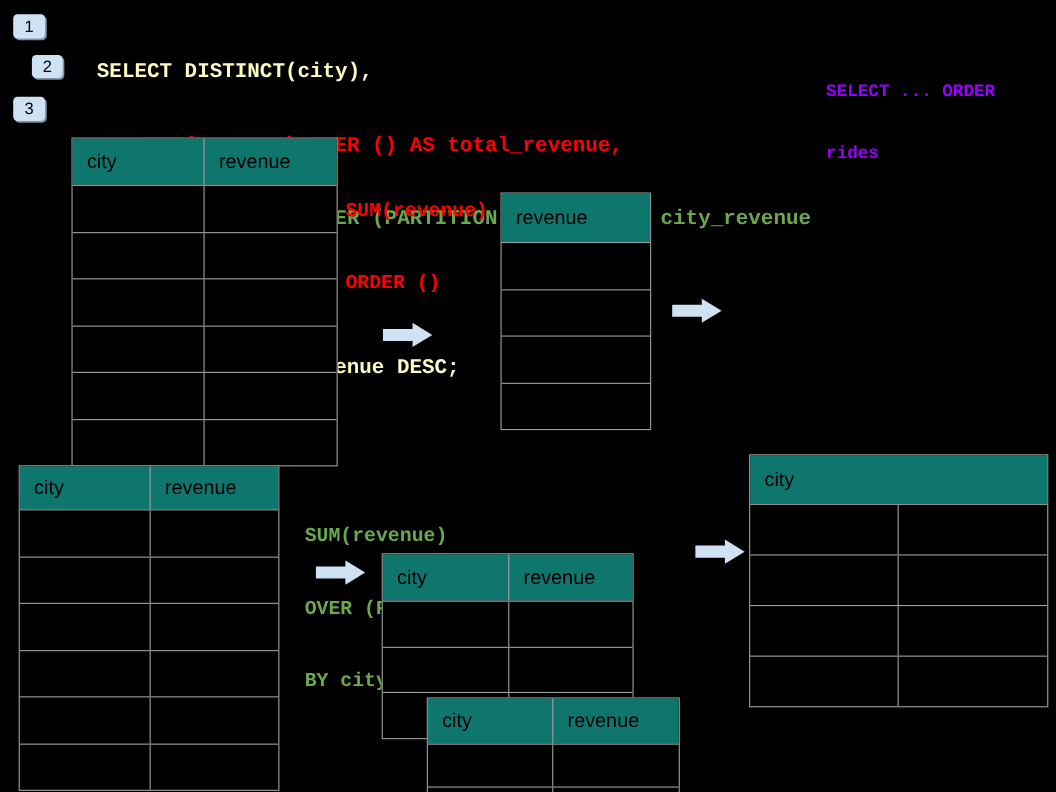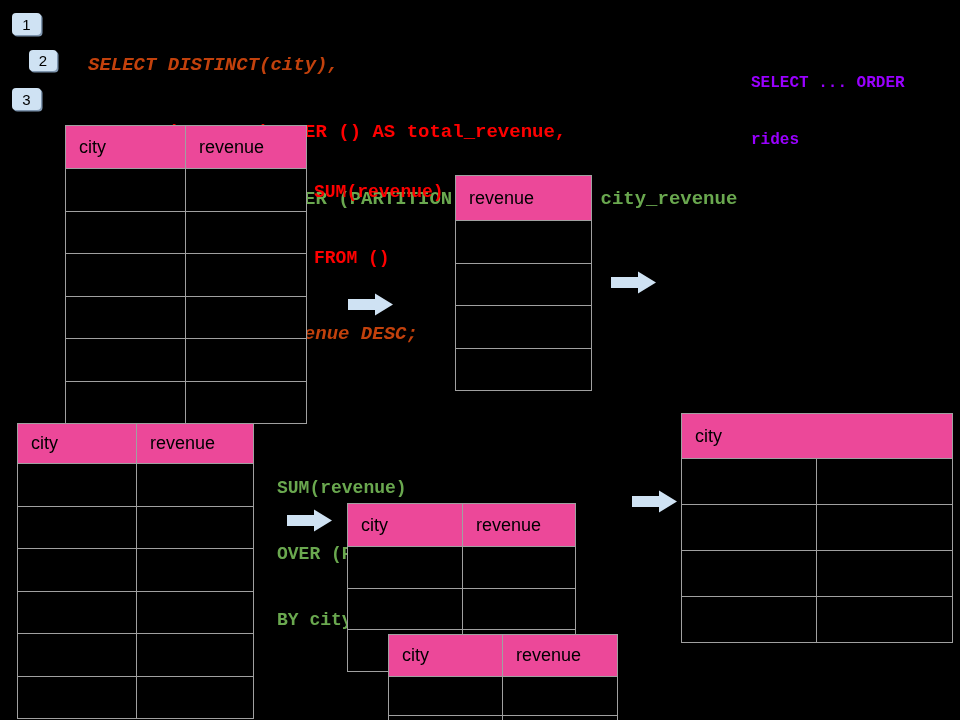--- a/index.html
+++ b/index.html
@@ -4,21 +4,21 @@
 <style>
   html, body { margin:0; padding:0; background:#000; }
   body {
     position:relative; width:960px; height:720px; overflow:hidden;
     font-family:"Liberation Sans", sans-serif;
   }
   .mono { font-family:"Liberation Mono","DejaVu Sans Mono",monospace; font-weight:bold; }
 
   
   #sql-code { position:absolute; left:88px; top:9px; font-size:19px; line-height:22.4px; white-space:pre; }
-  .sql-purple { color:#c2410c;font-style:italic; }
+  .sql-purple { color:#fef9c3; }
   .sql-red    { color:#FF0000; }
   .sql-green  { color:#6AA84F; }
   .ind-4 { margin-left:45px; }
   .ind-2 { margin-left:22px; }
 
   
   #side-note { position:absolute; left:751px; top:36px; font-size:16px; line-height:19px; color:#9900FF; white-space:pre; }
 
   
   #label-total     { position:absolute; left:314px; top:137px; font-size:18px; line-height:22px; color:#FF0000; white-space:pre; }
@@ -29,21 +29,21 @@
     position:absolute; background:#CFE2F3; border-radius:4px; color:#000;
     font-size:15px; display:flex; align-items:center; justify-content:center;
     box-shadow:1.5px 1.5px 0 #7d94ad;
   }
   #badge-1 { left:12px; top:13px; width:29px; height:22px; }
   #badge-2 { left:29px; top:50px; width:28px; height:21px; }
   #badge-3 { left:12px; top:88px; width:29px; height:22px; }
 
   
   .tbl { position:absolute; border:1px solid #A0A0A0; box-sizing:border-box; background:#000; }
-  .hdr { display:flex; background:#ec4899; }
+  .hdr { display:flex; background:#0f766e; }
   .hcell {
     box-sizing:border-box; padding-left:13px; display:flex; align-items:center;
     font-size:18px; color:#000; border-right:1px solid #A0A0A0;
   }
   .hcell:last-child { border-right:none; }
   .row  { display:flex; border-top:1px solid #A0A0A0; }
   .cell { box-sizing:border-box; border-right:1px solid #A0A0A0; }
   .cell:last-child { border-right:none; }
 
   #t1 { left:65px;  top:125px; width:242px; }
@@ -94,21 +94,21 @@
   <div class="sql-purple ind-2">ORDER by city_revenue DESC;</div>
 </div>
 
 <div id="side-note" class="mono">
   <div>SELECT ... ORDER</div>
   <div>rides</div>
 </div>
 
 <div id="label-total" class="mono">
   <div>SUM(revenue)</div>
-  <div>FROM ()</div>
+  <div>ORDER ()</div>
 </div>
 <div id="label-partition" class="mono">
   <div>SUM(revenue)</div>
   <div>OVER (PARTITION</div>
   <div>BY city)</div>
 </div>
 
 <div class="tbl" id="t1">
   <div class="hdr">
     <div class="hcell c1">city</div>

